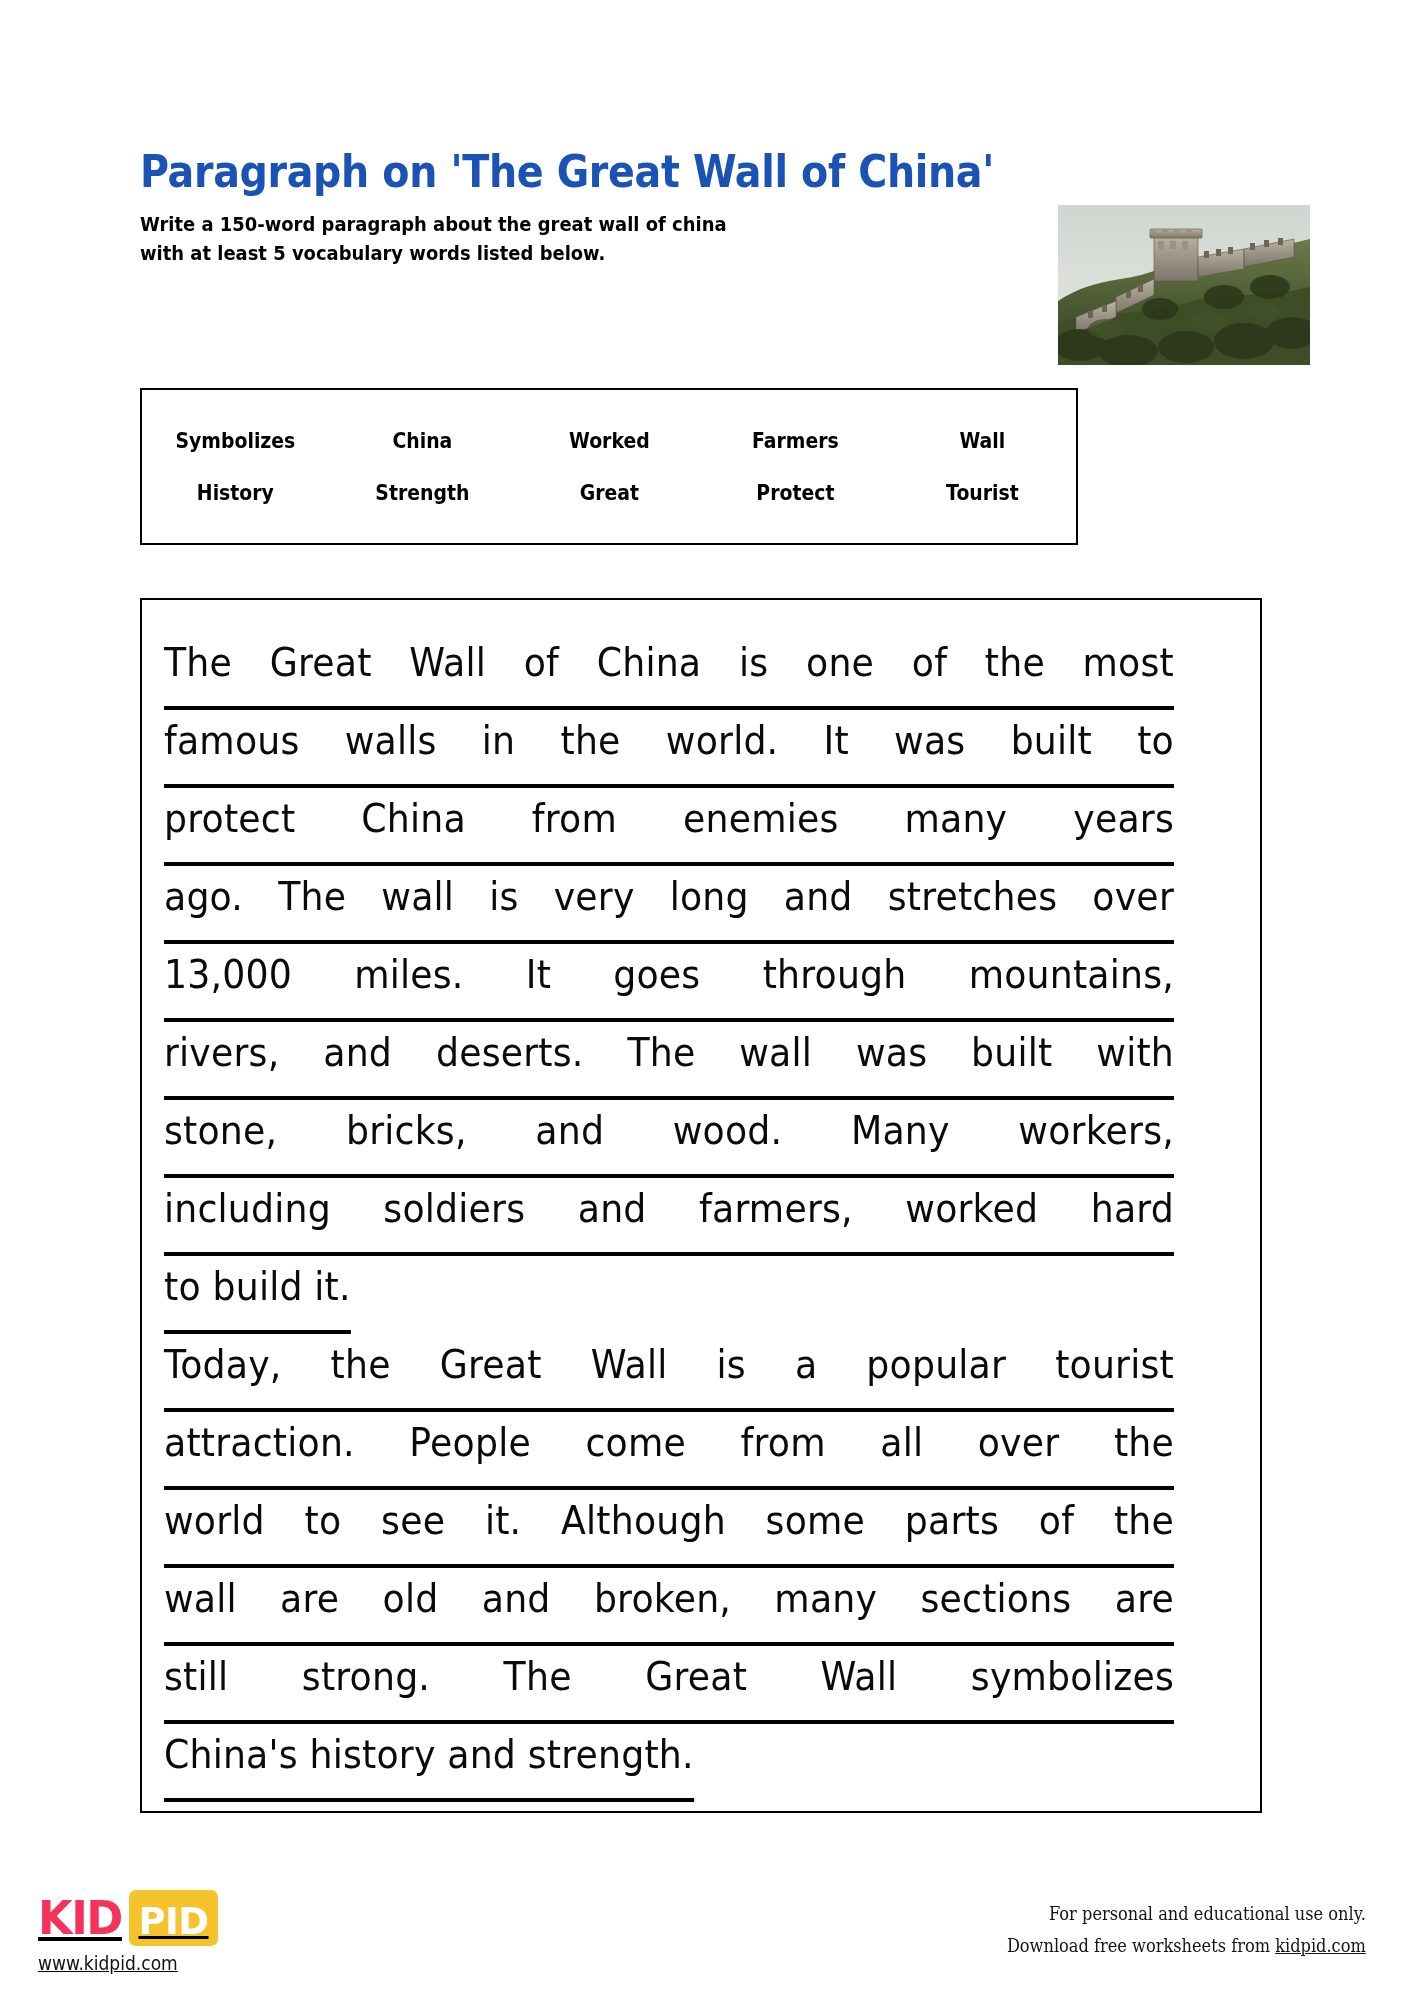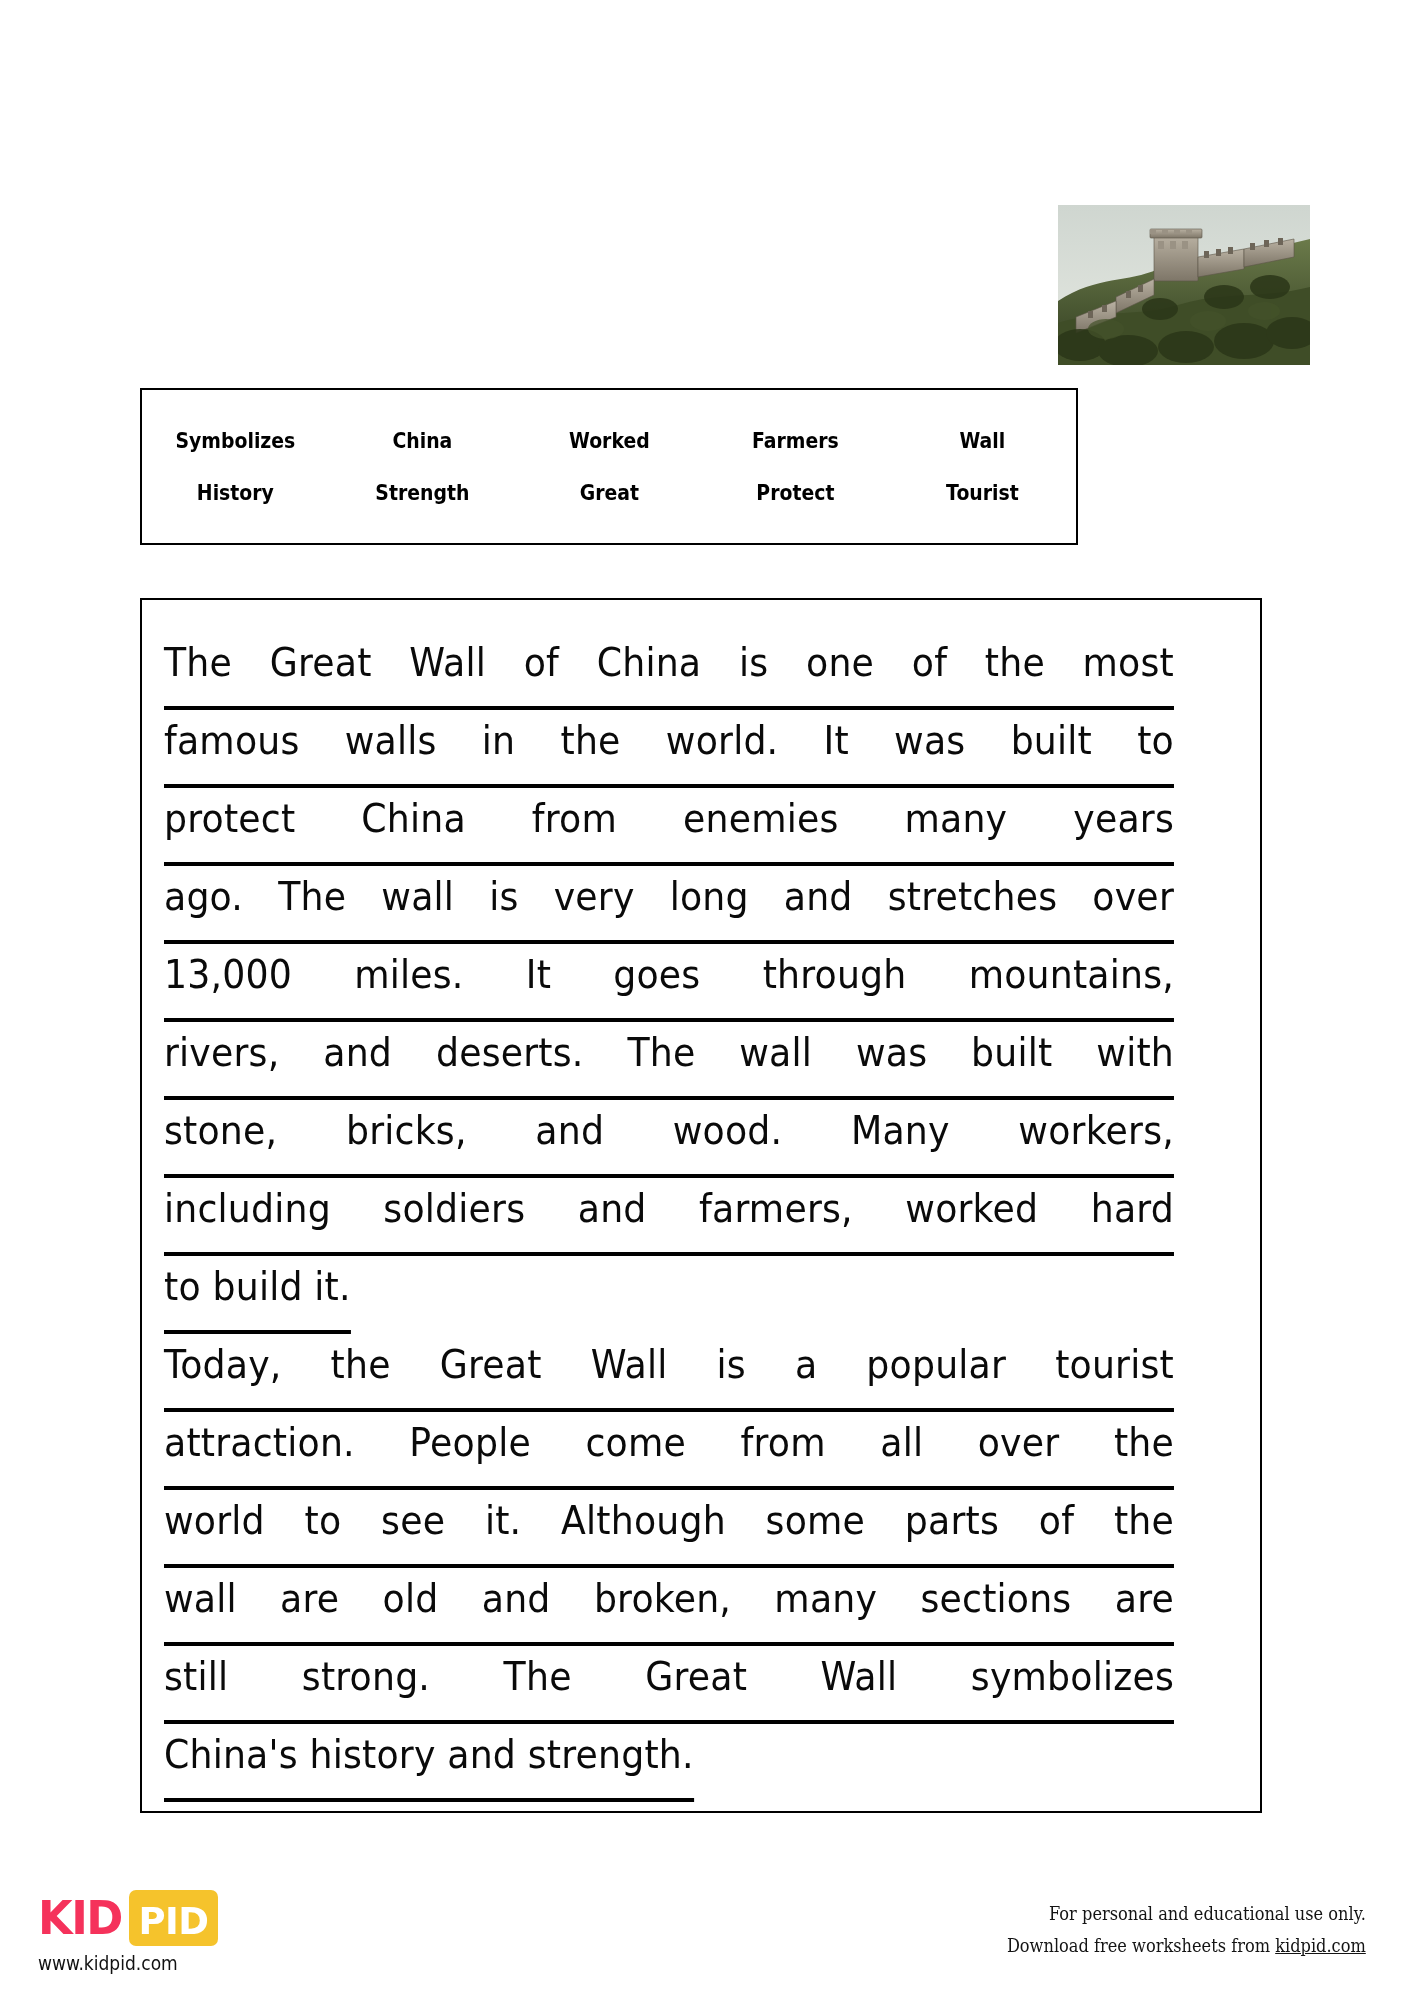--- a/index.html
+++ b/index.html
@@ -135,20 +135,21 @@
     position: absolute;
     left: 0;
     top: 1880px;
     width: 1414px;
     height: 120px;
   }
   .logo-wrap {
     position: absolute;
     left: 38px;
     top: 10px;
+    text-decoration: underline;
   }
   .logo-mark {
     display: flex;
     align-items: stretch;
     height: 56px;
   }
   .logo-kid {
     font-family: "DejaVu Sans", sans-serif;
     font-size: 47px;
     font-weight: 700;
@@ -194,20 +195,27 @@
   .footer-right a {
     color: #141414;
     text-decoration: underline;
   }
 </style>
 </head>
 <body>
 
 <div class="page">
 
+  <div class="header">
+    <h1 class="worksheet-title">Paragraph on 'The Great Wall of China'</h1>
+    <p class="worksheet-instructions">
+      <span>Write a 150-word paragraph about the great wall of china</span><br>
+      <span>with at least 5 vocabulary words listed below.</span>
+    </p>
+  </div>
 
   <div class="header-photo">
     <svg class="photo-svg" viewBox="0 0 252 160" preserveAspectRatio="none">
       <defs>
         <linearGradient id="skyG" x1="0" y1="0" x2="0" y2="1">
           <stop offset="0%" stop-color="#cfd6d0"></stop>
           <stop offset="100%" stop-color="#e6e9e2"></stop>
         </linearGradient>
         <linearGradient id="hillG" x1="0" y1="0" x2="0" y2="1">
           <stop offset="0%" stop-color="#6b7a4a"></stop>

